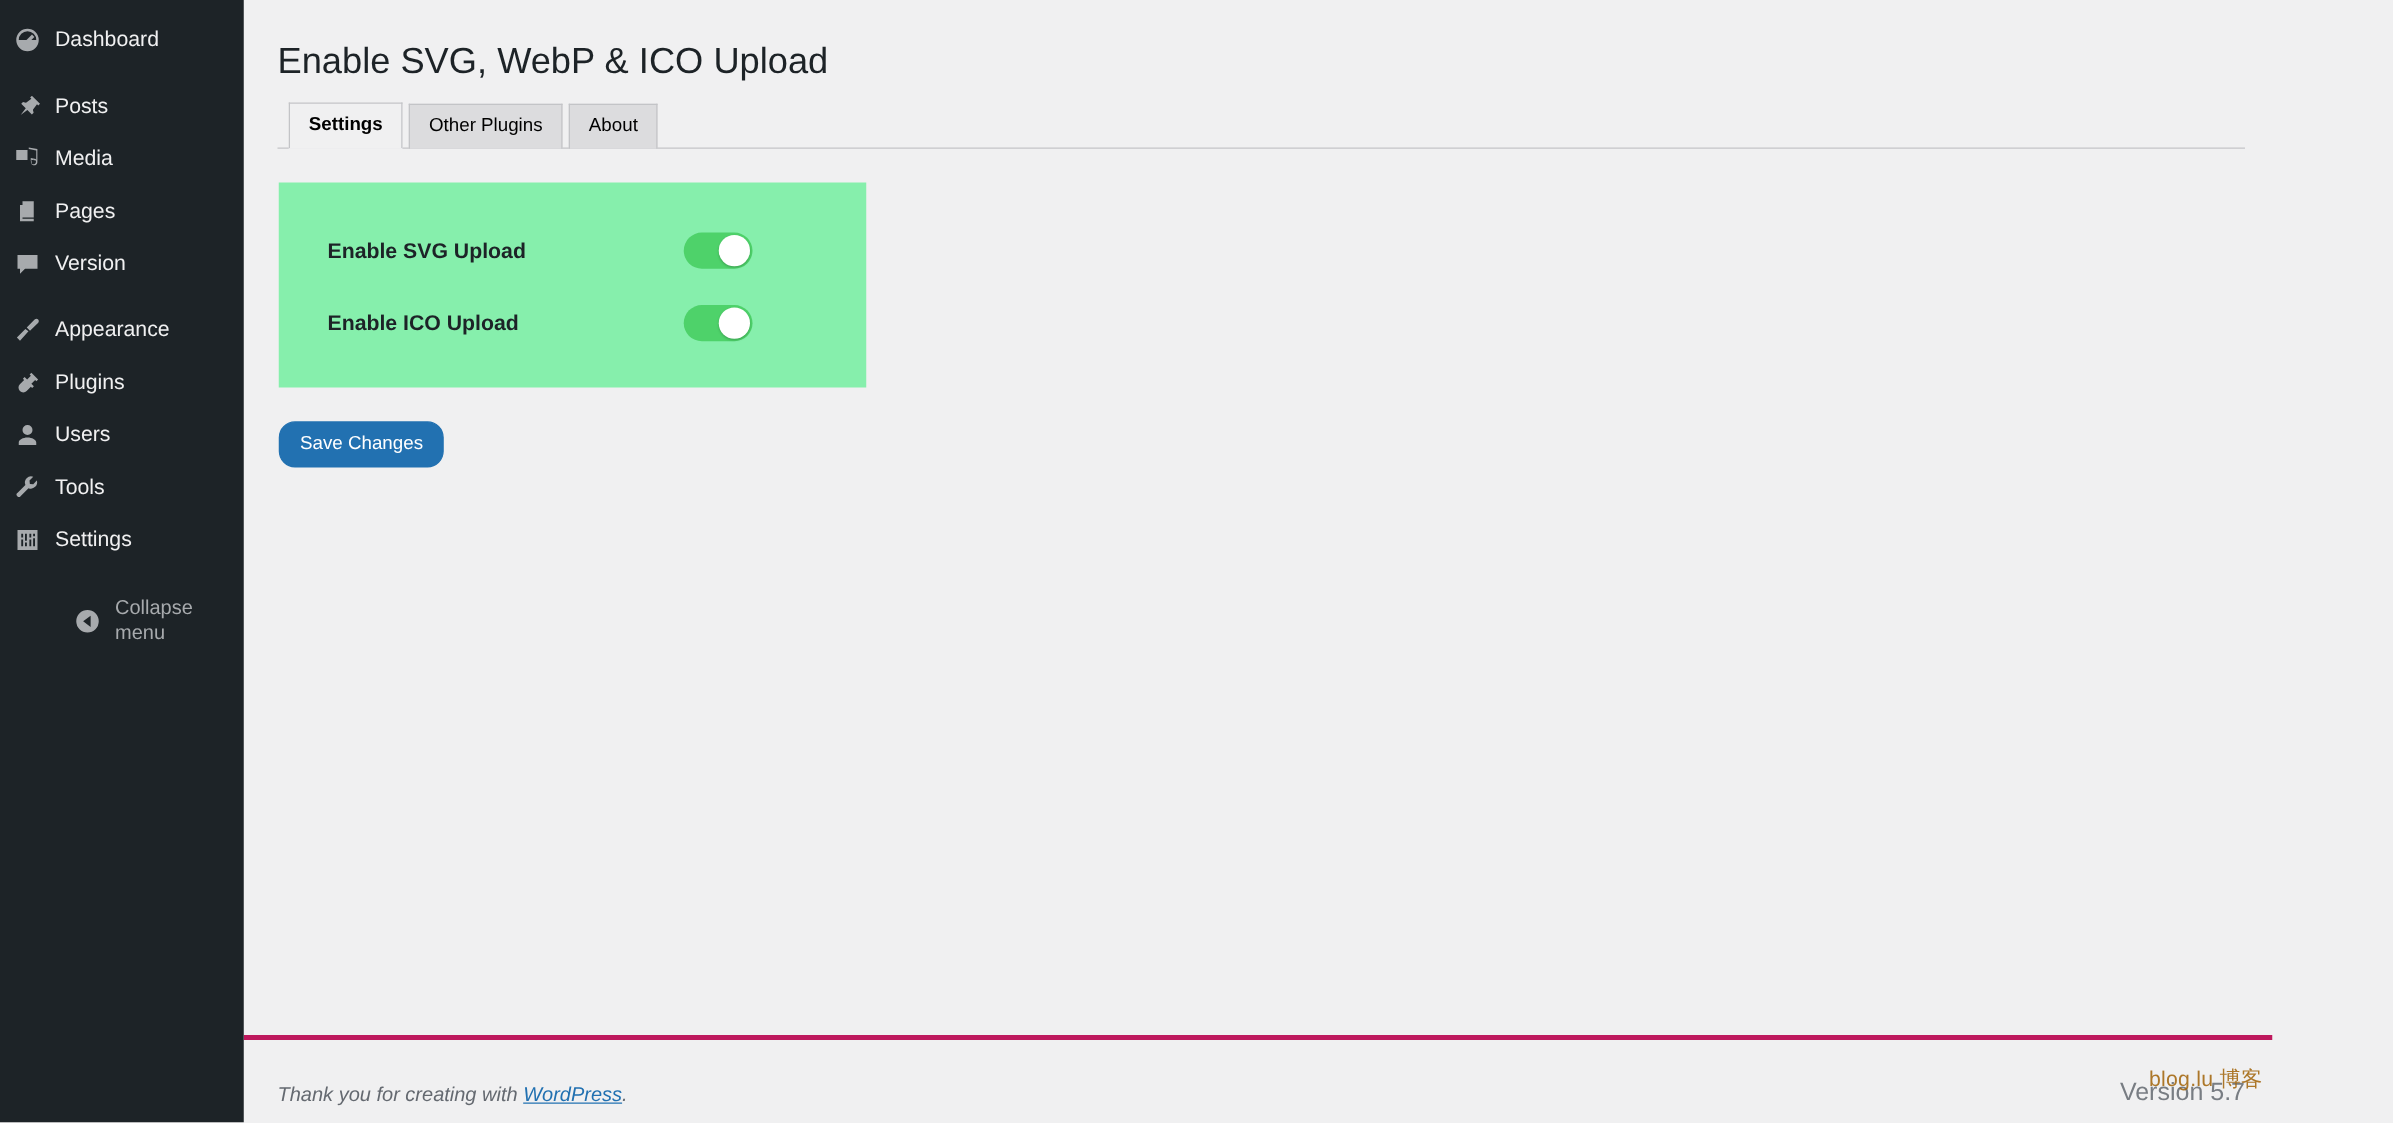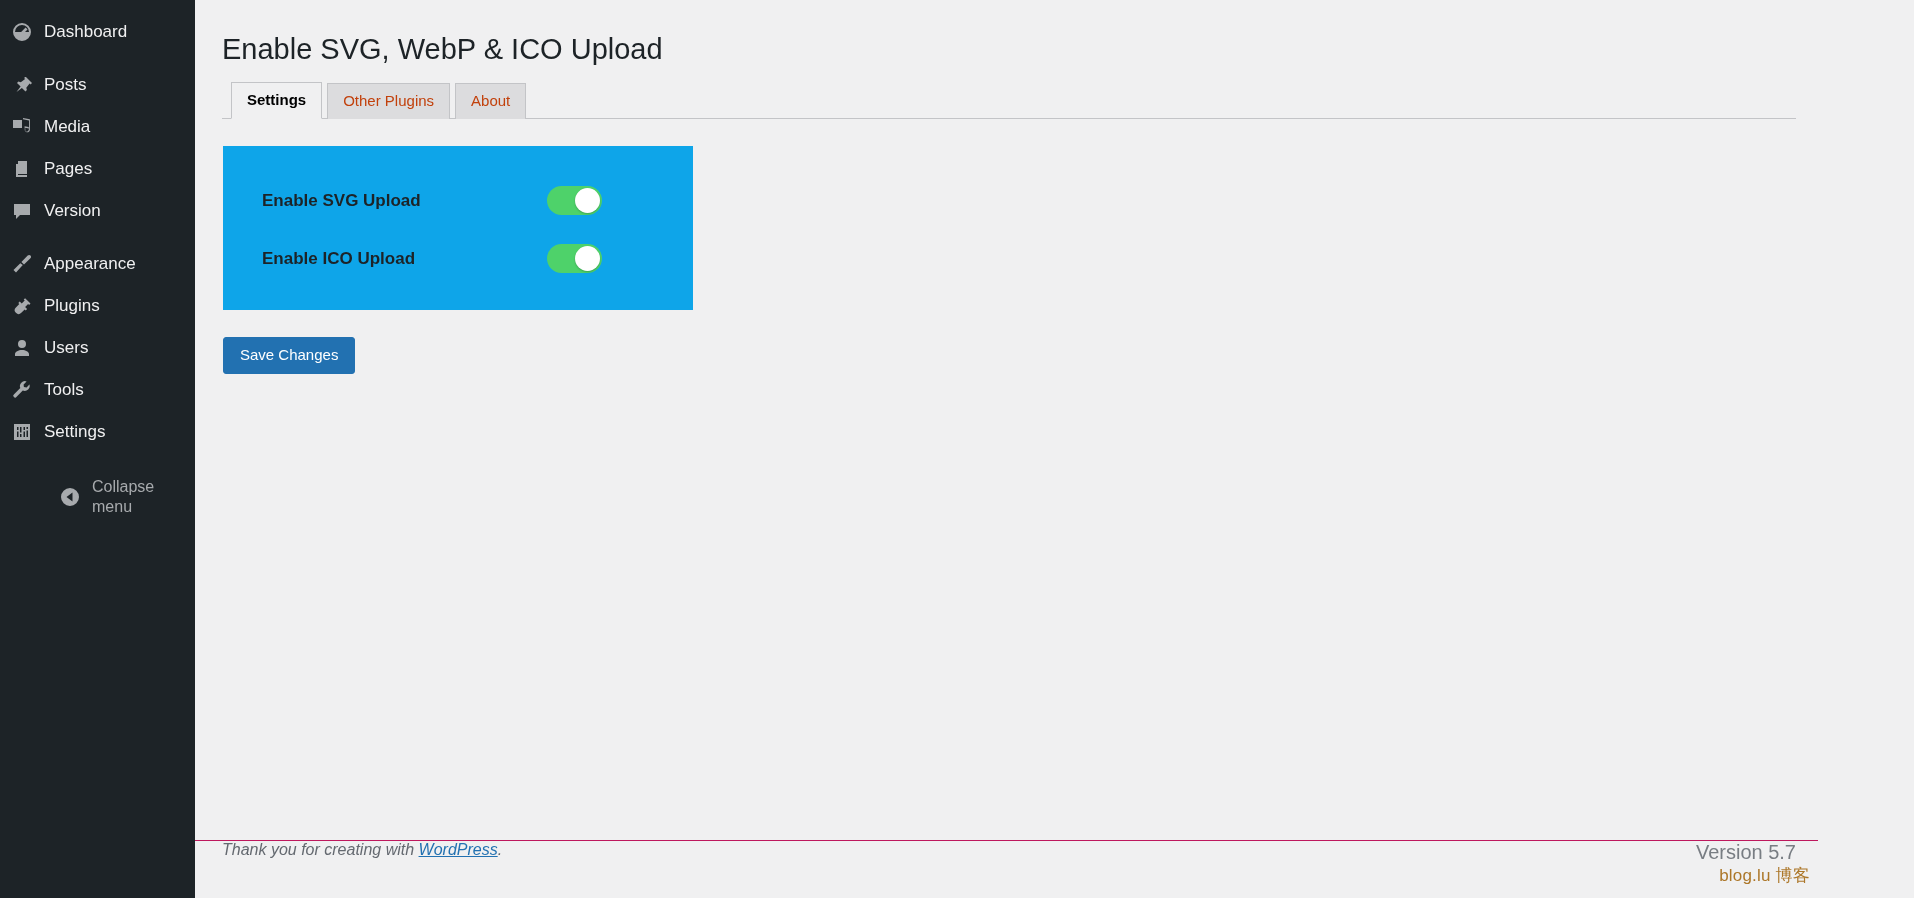--- a/index.html
+++ b/index.html
@@ -98,39 +98,39 @@
     height: 34px;
   }
   .tab {
     display: inline-block;
     padding: 7px 15px 8px 15px;
     font-size: 15px;
     line-height: 1.3;
     background: #dcdcde;
     border: 1px solid #c3c4c7;
     border-bottom: none;
-    color: #c2410c;
+    color: #000000;
     text-decoration: none;
     cursor: pointer;
     position: relative;
     top: 1px;
   }
   .tab.active {
     background: #f0f0f1;
     color: #000;
     font-weight: bold;
     border-color: #c3c4c7;
     border-bottom: 1px solid #f0f0f1;
   }
 
   
   #settings-card {
     margin-top: 27px;
     margin-left: 1px;
-    background: #0ea5e9;
+    background: #86efac;
     width: 470px;
     padding: 26px 0 22px 0;
     box-shadow: 0 0 0 0 rgba(0,0,0,0);
   }
   .setting-row {
     display: flex;
     align-items: center;
     padding: 0 24px 0 39px;
     height: 58px;
   }
@@ -163,35 +163,35 @@
 
   
   #save-wrap { margin-top: 27px; margin-left: 1px; }
   #save-button {
     background: #2271b1;
     border: 1px solid #2271b1;
     color: #fff;
     font-size: 15px;
     font-family: inherit;
     padding: 8px 16px 9px 16px;
-    border-radius: 3px;
+    border-radius: 13px;
     cursor: pointer;
     line-height: 1.2;
   }
 
   
   #footer {
     position: absolute;
     left: 0;
     right: 0;
-    bottom: 0;
+    bottom: 12px;
     height: 58px;
-    border-top: 1px solid #be185d;
+    border-top: 4px solid #be185d;
     display: flex;
-    align-items: flex-start;
+    align-items: flex-end;
     padding: 0 22px 0 27px;
     font-size: 16px;
     color: #646970;
     font-style: italic;
   }
   #footer-left { flex: 1; }
   #footer-left a {
     color: #2271b1;
     text-decoration: underline;
   }

